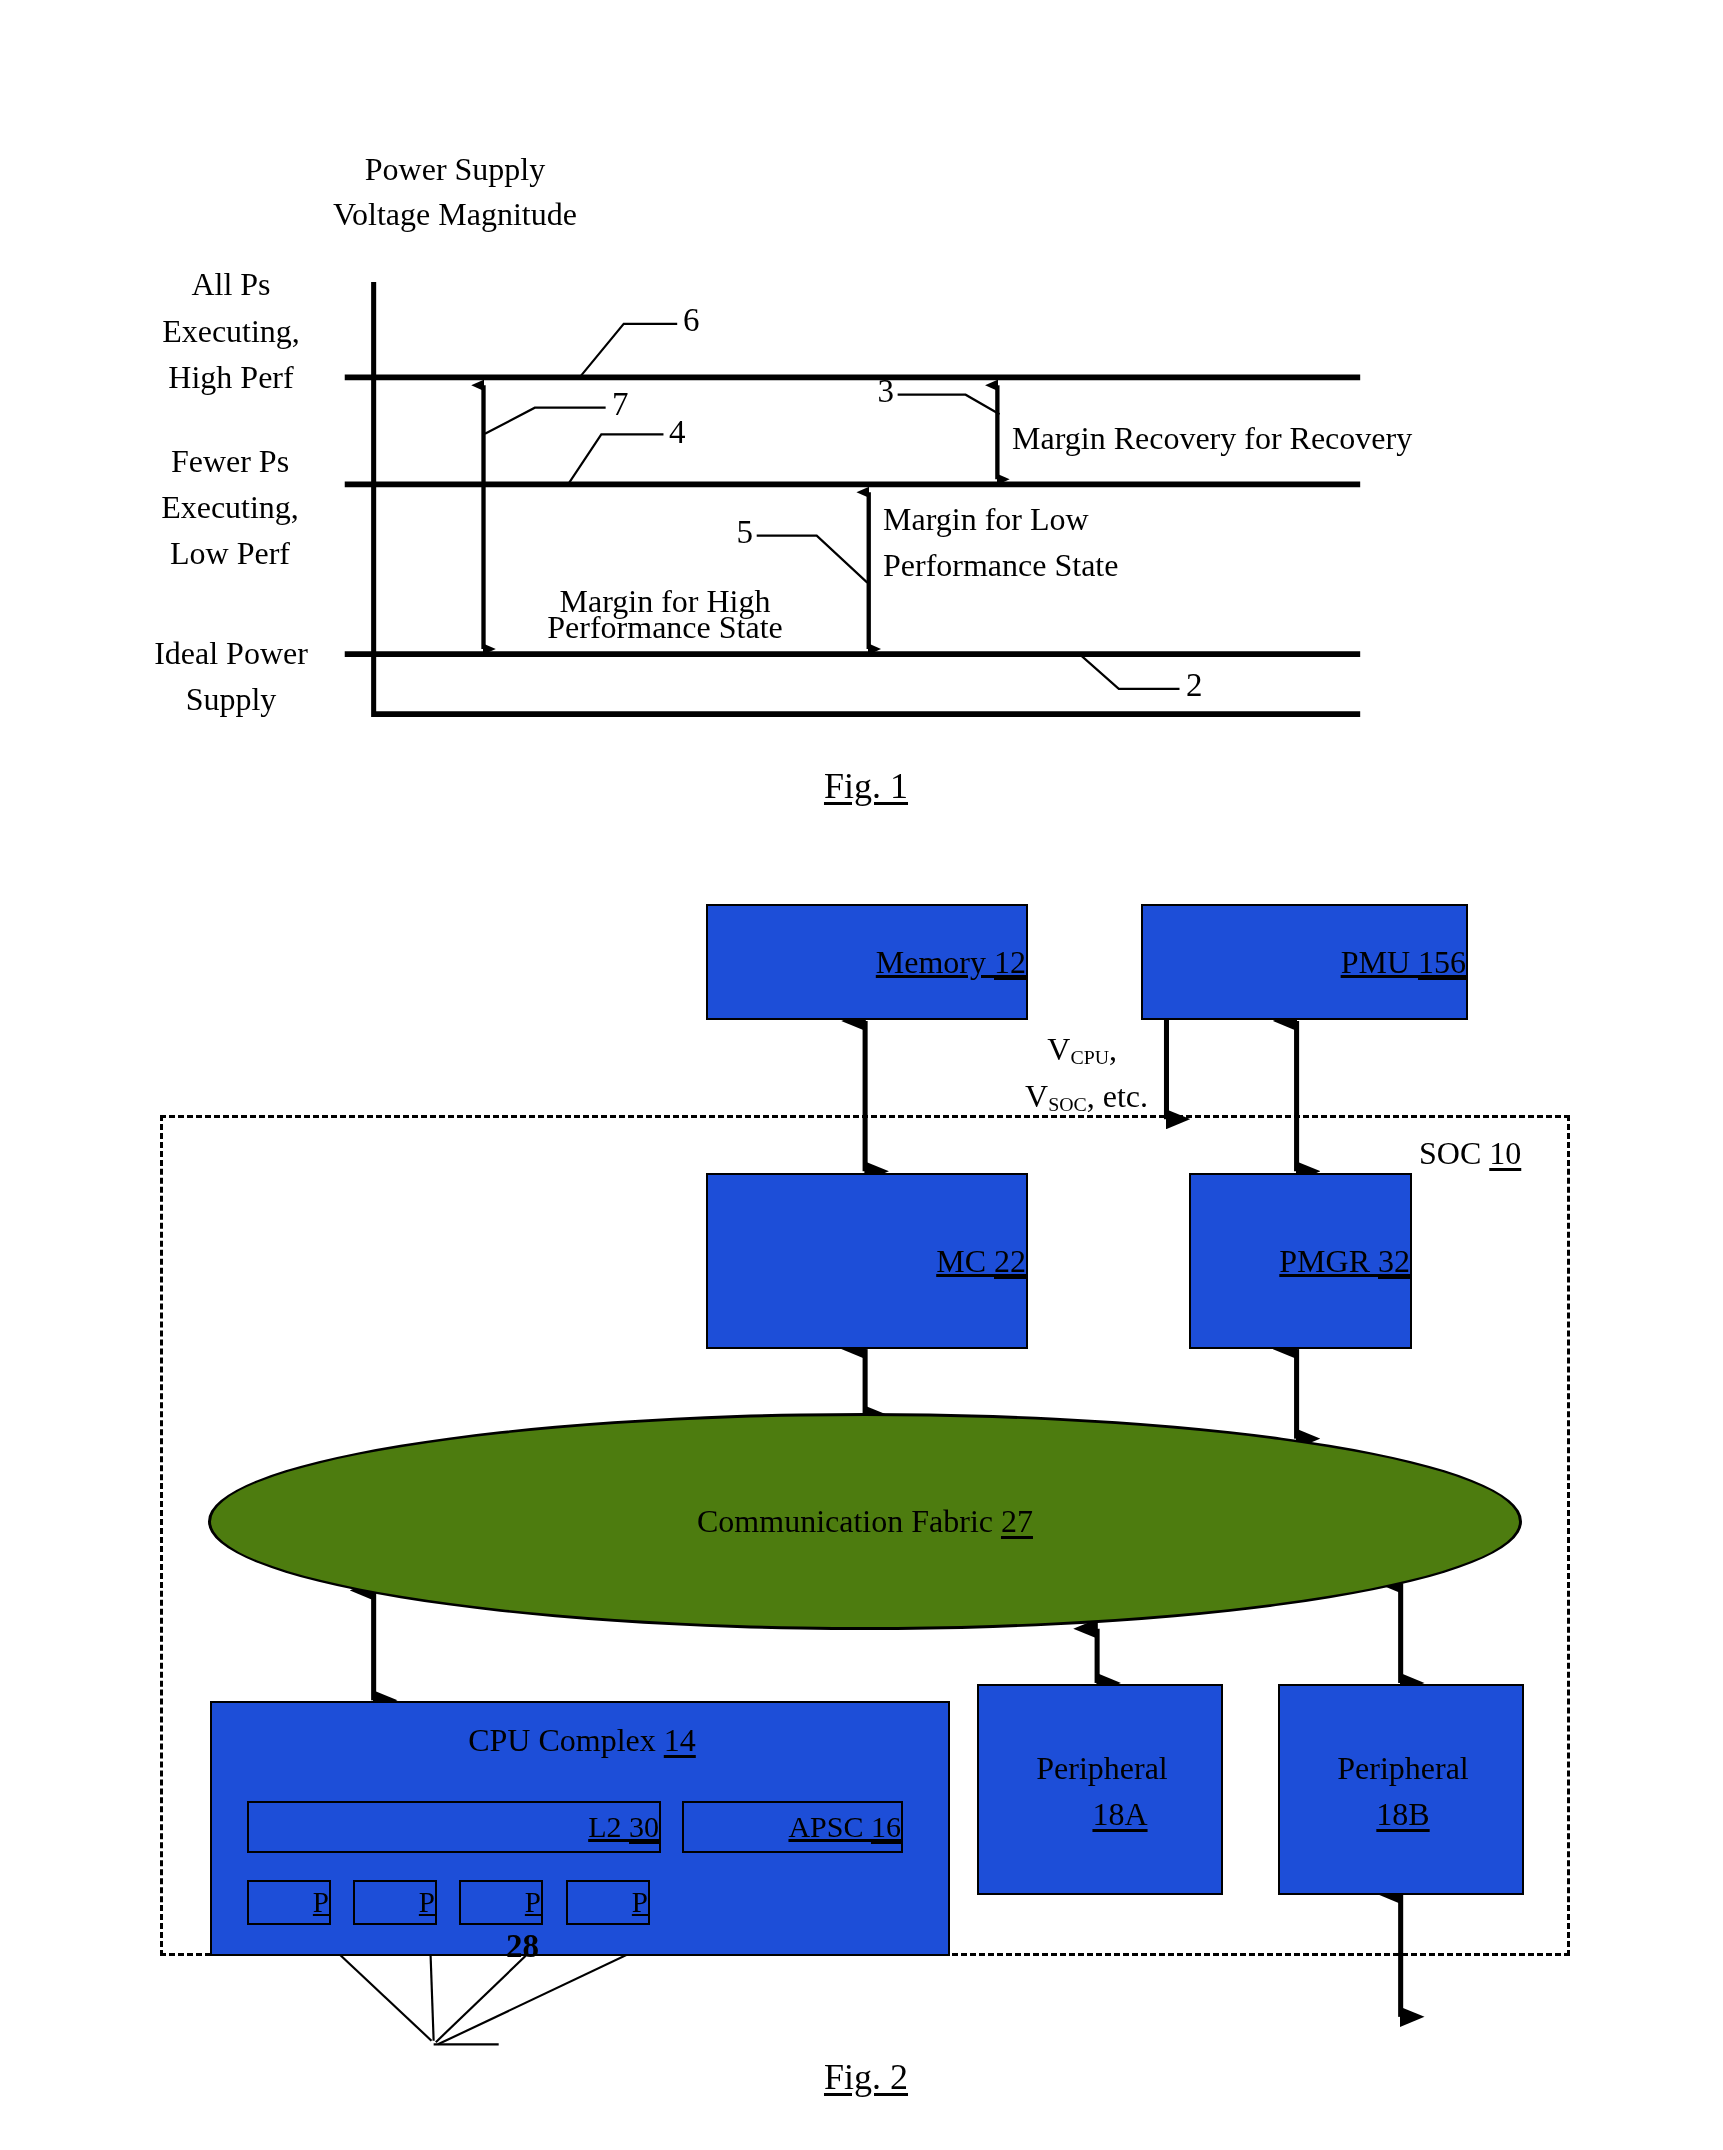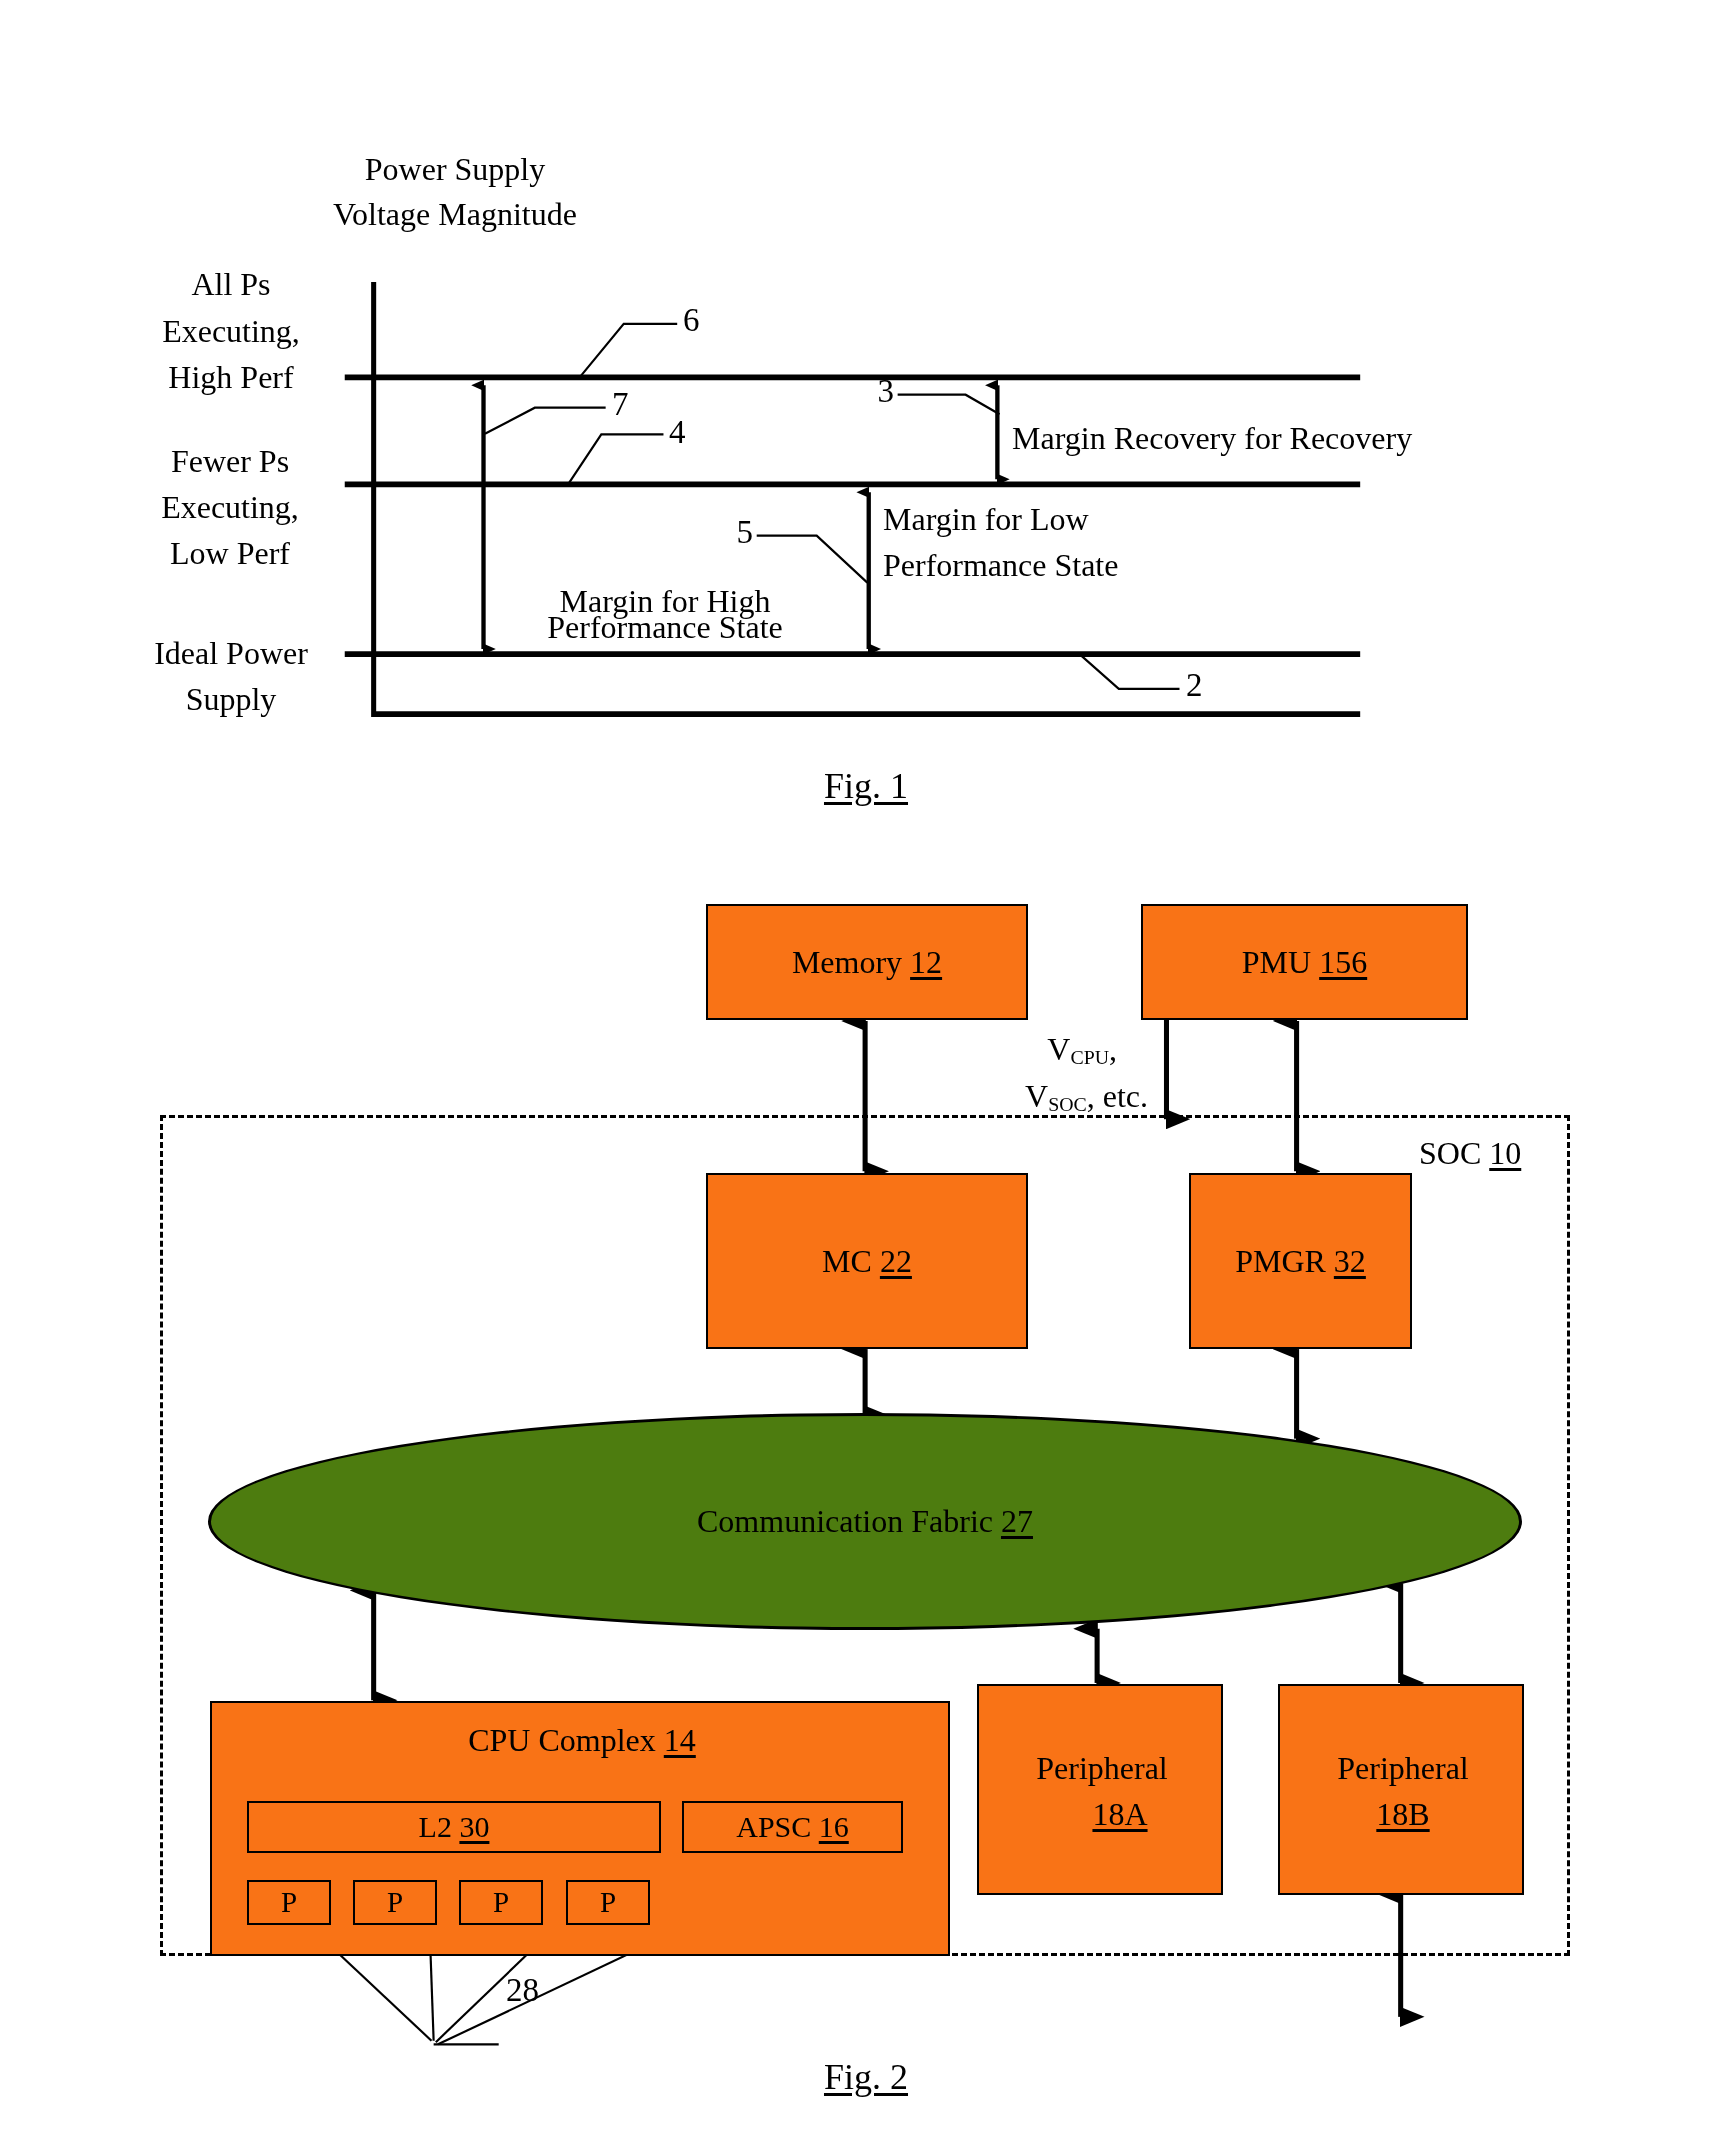--- a/index.html
+++ b/index.html
@@ -38,25 +38,26 @@
   .fs-boxsm { font-size: 30px; }
   .fs-p     { font-size: 29px; }
 
   .cap { text-decoration: underline; text-underline-offset: 4.3px; }
   .uline { text-decoration: underline; text-underline-offset: 3.6px; }
 
   
   .box {
     position: absolute;
     border: 2.9px solid #000;
-    background: #f97316;
+    background: #1d4ed8;
     display: flex;
     align-items: center;
-    justify-content: center;
+    justify-content: flex-end;
     text-align: center;
+    text-decoration: underline;
   }
   .box-inner { font-family: "Liberation Serif", "DejaVu Serif", serif; }
 
   .soc-dash {
     position: absolute;
     border: 3.6px dashed #000;
     background: transparent;
   }
   .ellipse {
     position: absolute;
@@ -213,21 +214,21 @@
       <div class="box-inner fs-p">P</div>
     </div>
     <div class="box" style="left:247px; top:177px; width:84px; height:45px;">
       <div class="box-inner fs-p">P</div>
     </div>
     <div class="box" style="left:354px; top:177px; width:84px; height:45px;">
       <div class="box-inner fs-p">P</div>
     </div>
   </div>
 
-  <div class="txt fs-num lft" style="left:506px; top:1972px;">28</div>
+  <div class="txt fs-num lft" style="left:506px; top:1928px;font-weight:bold;">28</div>
 
   <div class="box" style="left:977px; top:1684px; width:246px; height:211px; display:block;">
     <div class="txt fs-box ctr" style="left:123px; top:65px; position:absolute;">Peripheral</div>
     <div class="txt fs-box ctr uline" style="left:141px; top:111px; position:absolute;">18A</div>
   </div>
 
   <div class="box" style="left:1278px; top:1684px; width:246px; height:211px; display:block;">
     <div class="txt fs-box ctr" style="left:123px; top:65px; position:absolute;">Peripheral</div>
     <div class="txt fs-box ctr uline" style="left:123px; top:111px; position:absolute;">18B</div>
   </div>

